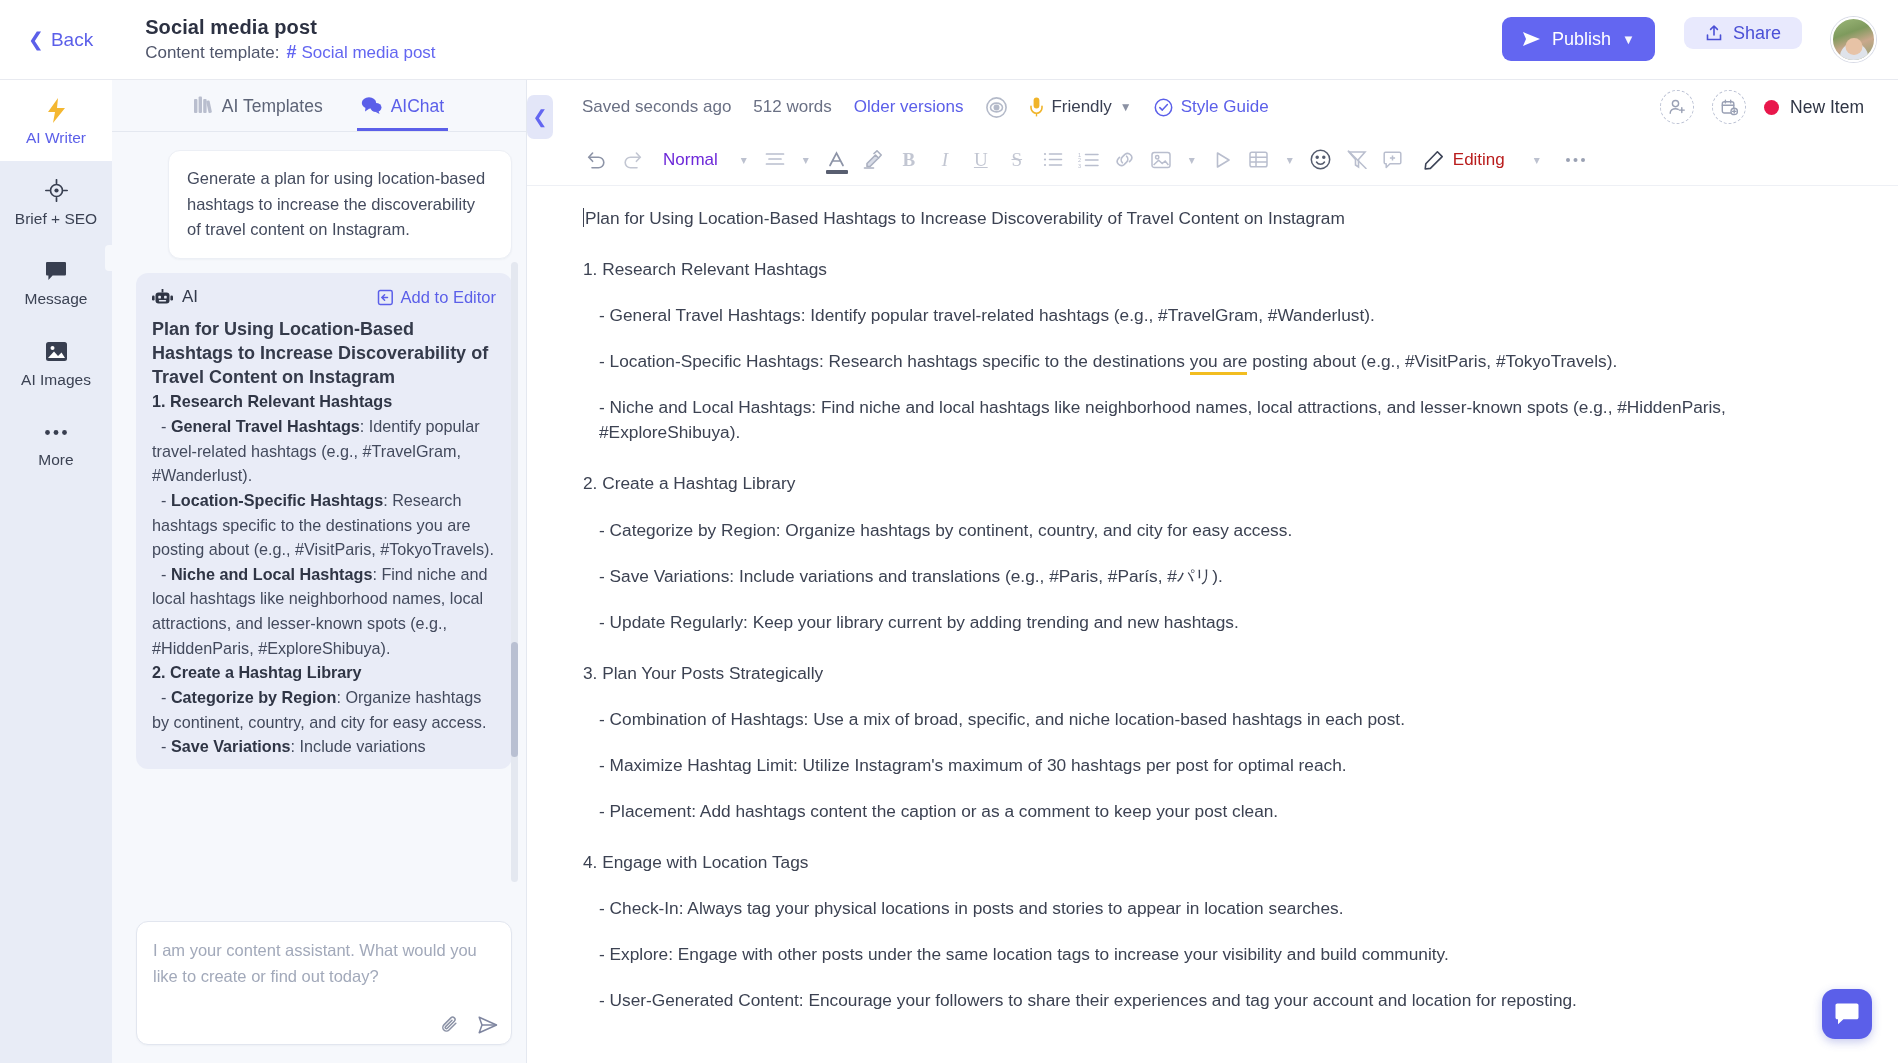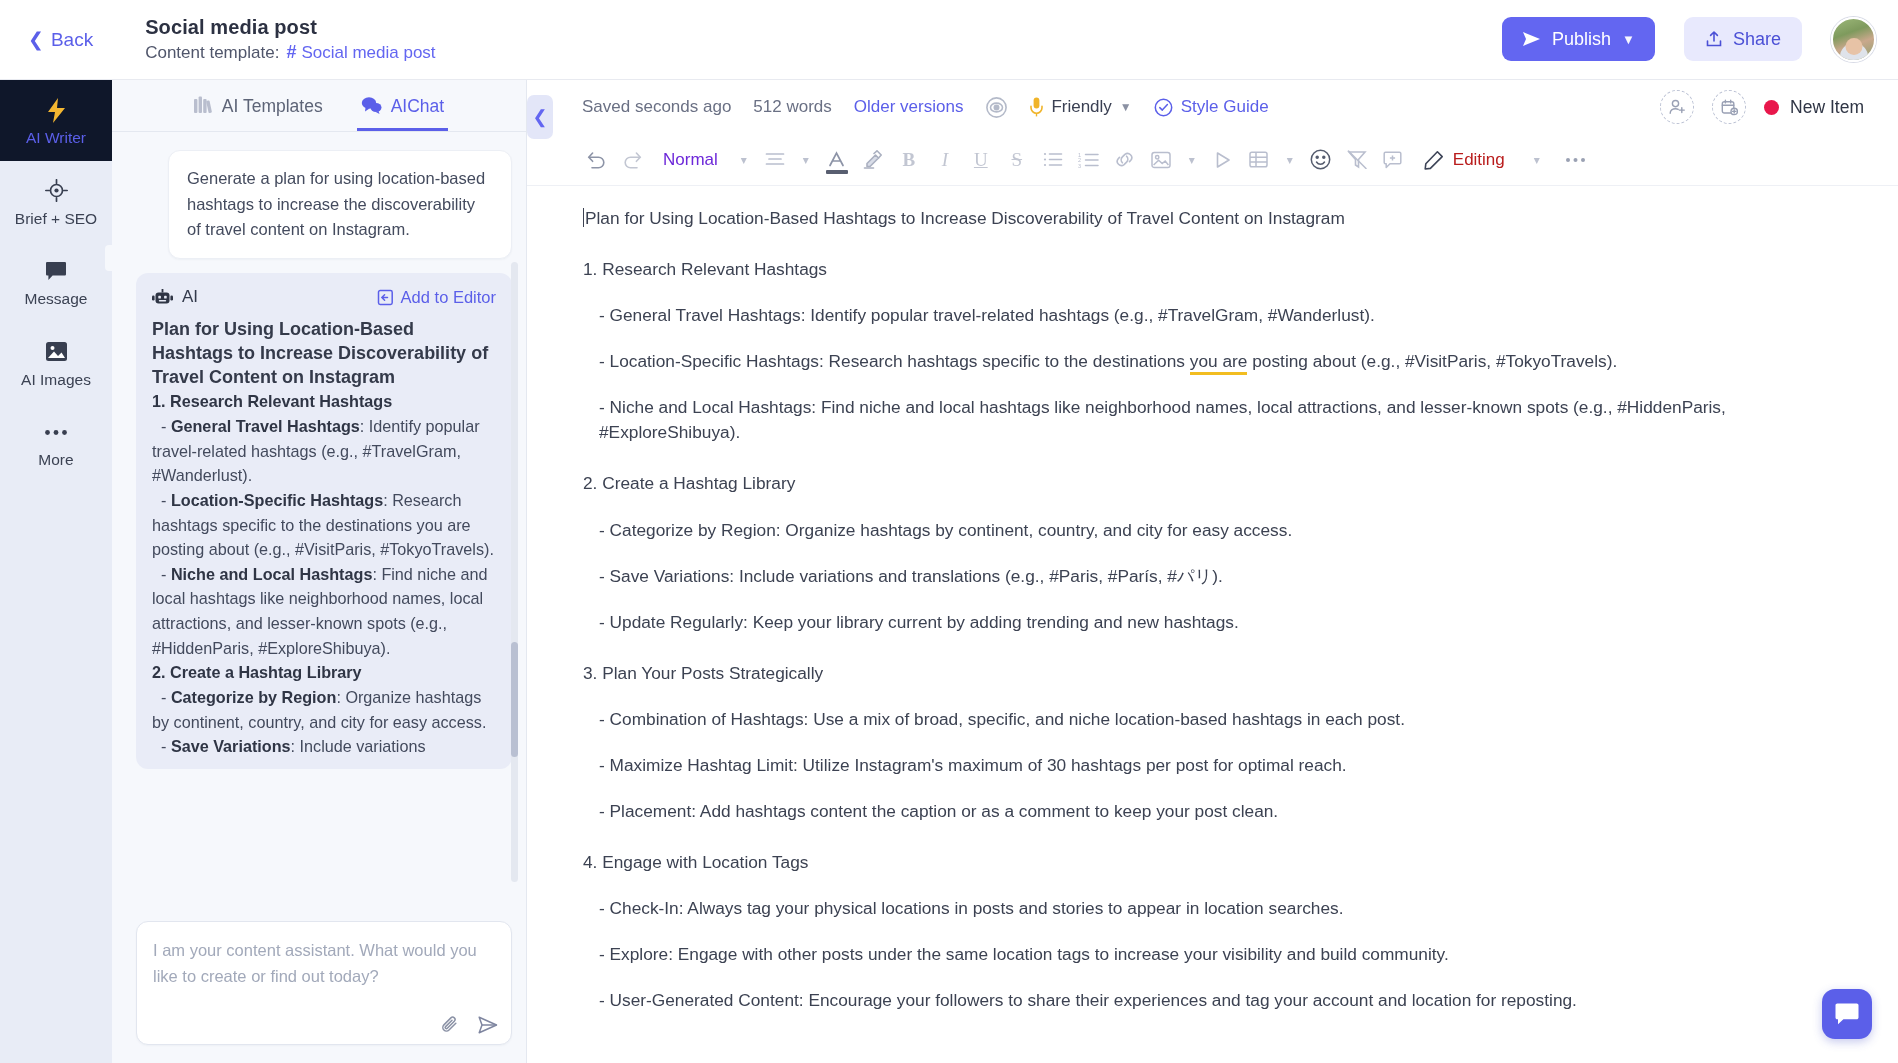--- a/index.html
+++ b/index.html
@@ -33,21 +33,21 @@
   .hash { color: #6366f1; font-weight: bold; font-size: 18px; }
   .topbar-right { margin-left: auto; display: flex; align-items: flex-start; gap: 29px; }
   .btn-publish {
     background: #6366f1; color: #fff; border: none; border-radius: 9px;
     height: 44px; padding: 0 20px; display: flex; align-items: center; gap: 11px;
     font-size: 18px; cursor: pointer; font-family: inherit;
   }
   .btn-publish .caret { font-size: 13px; opacity: .95; }
   .btn-share {
     background: #e8e9fd; color: #4b50d6; border: none; border-radius: 9px;
-    height: 44px; padding: 0 21px; display: flex; align-items: center; gap: 10px;
+    height: 32px; padding: 0 21px; display: flex; align-items: center; gap: 10px;
     font-size: 18px; cursor: pointer; font-family: inherit;
   }
   .avatar {
     width: 45px; height: 45px; border-radius: 50%; cursor: pointer;
     background: linear-gradient(160deg,#9db87a 0%,#7e9a5d 35%,#c9a88c 60%,#8c9f6f 100%);
     border: 2px solid #fff; box-shadow: 0 0 0 1px #d8dbe6; overflow: hidden; position: relative;
   }
   .avatar::after {
     content:""; position:absolute; left:50%; top:46%; transform:translateX(-50%);
     width:17px; height:17px; border-radius:50%; background:#e7c3a6;
@@ -64,21 +64,21 @@
   .rail {
     width: 112px; flex: 0 0 112px; background: #e8ecf6;
     display: flex; flex-direction: column; padding-top: 0;
     position: relative;
   }
   .rail-item {
     display: flex; flex-direction: column; align-items: center; gap: 7px;
     padding: 17px 4px 15px; cursor: pointer; font-size: 15.5px; color: #3b4253;
     position: relative;
   }
-  .rail-item.active { background: #0f172a; color: #5b5fe9; }
+  .rail-item.active { background: #ffffff; color: #5b5fe9; }
   .rail-item.active .rail-label { color: #5b5fe9; }
   .rail-ico { height: 26px; display: flex; align-items: center; justify-content: center; }
   .rail-label { line-height: 1; }
   .rail-notch {
     position: absolute; right: 0; top: 165px; width: 7px; height: 26px;
     background: #f6f8fc; border-radius: 4px 0 0 4px;
   }
 
   
   .chat {

